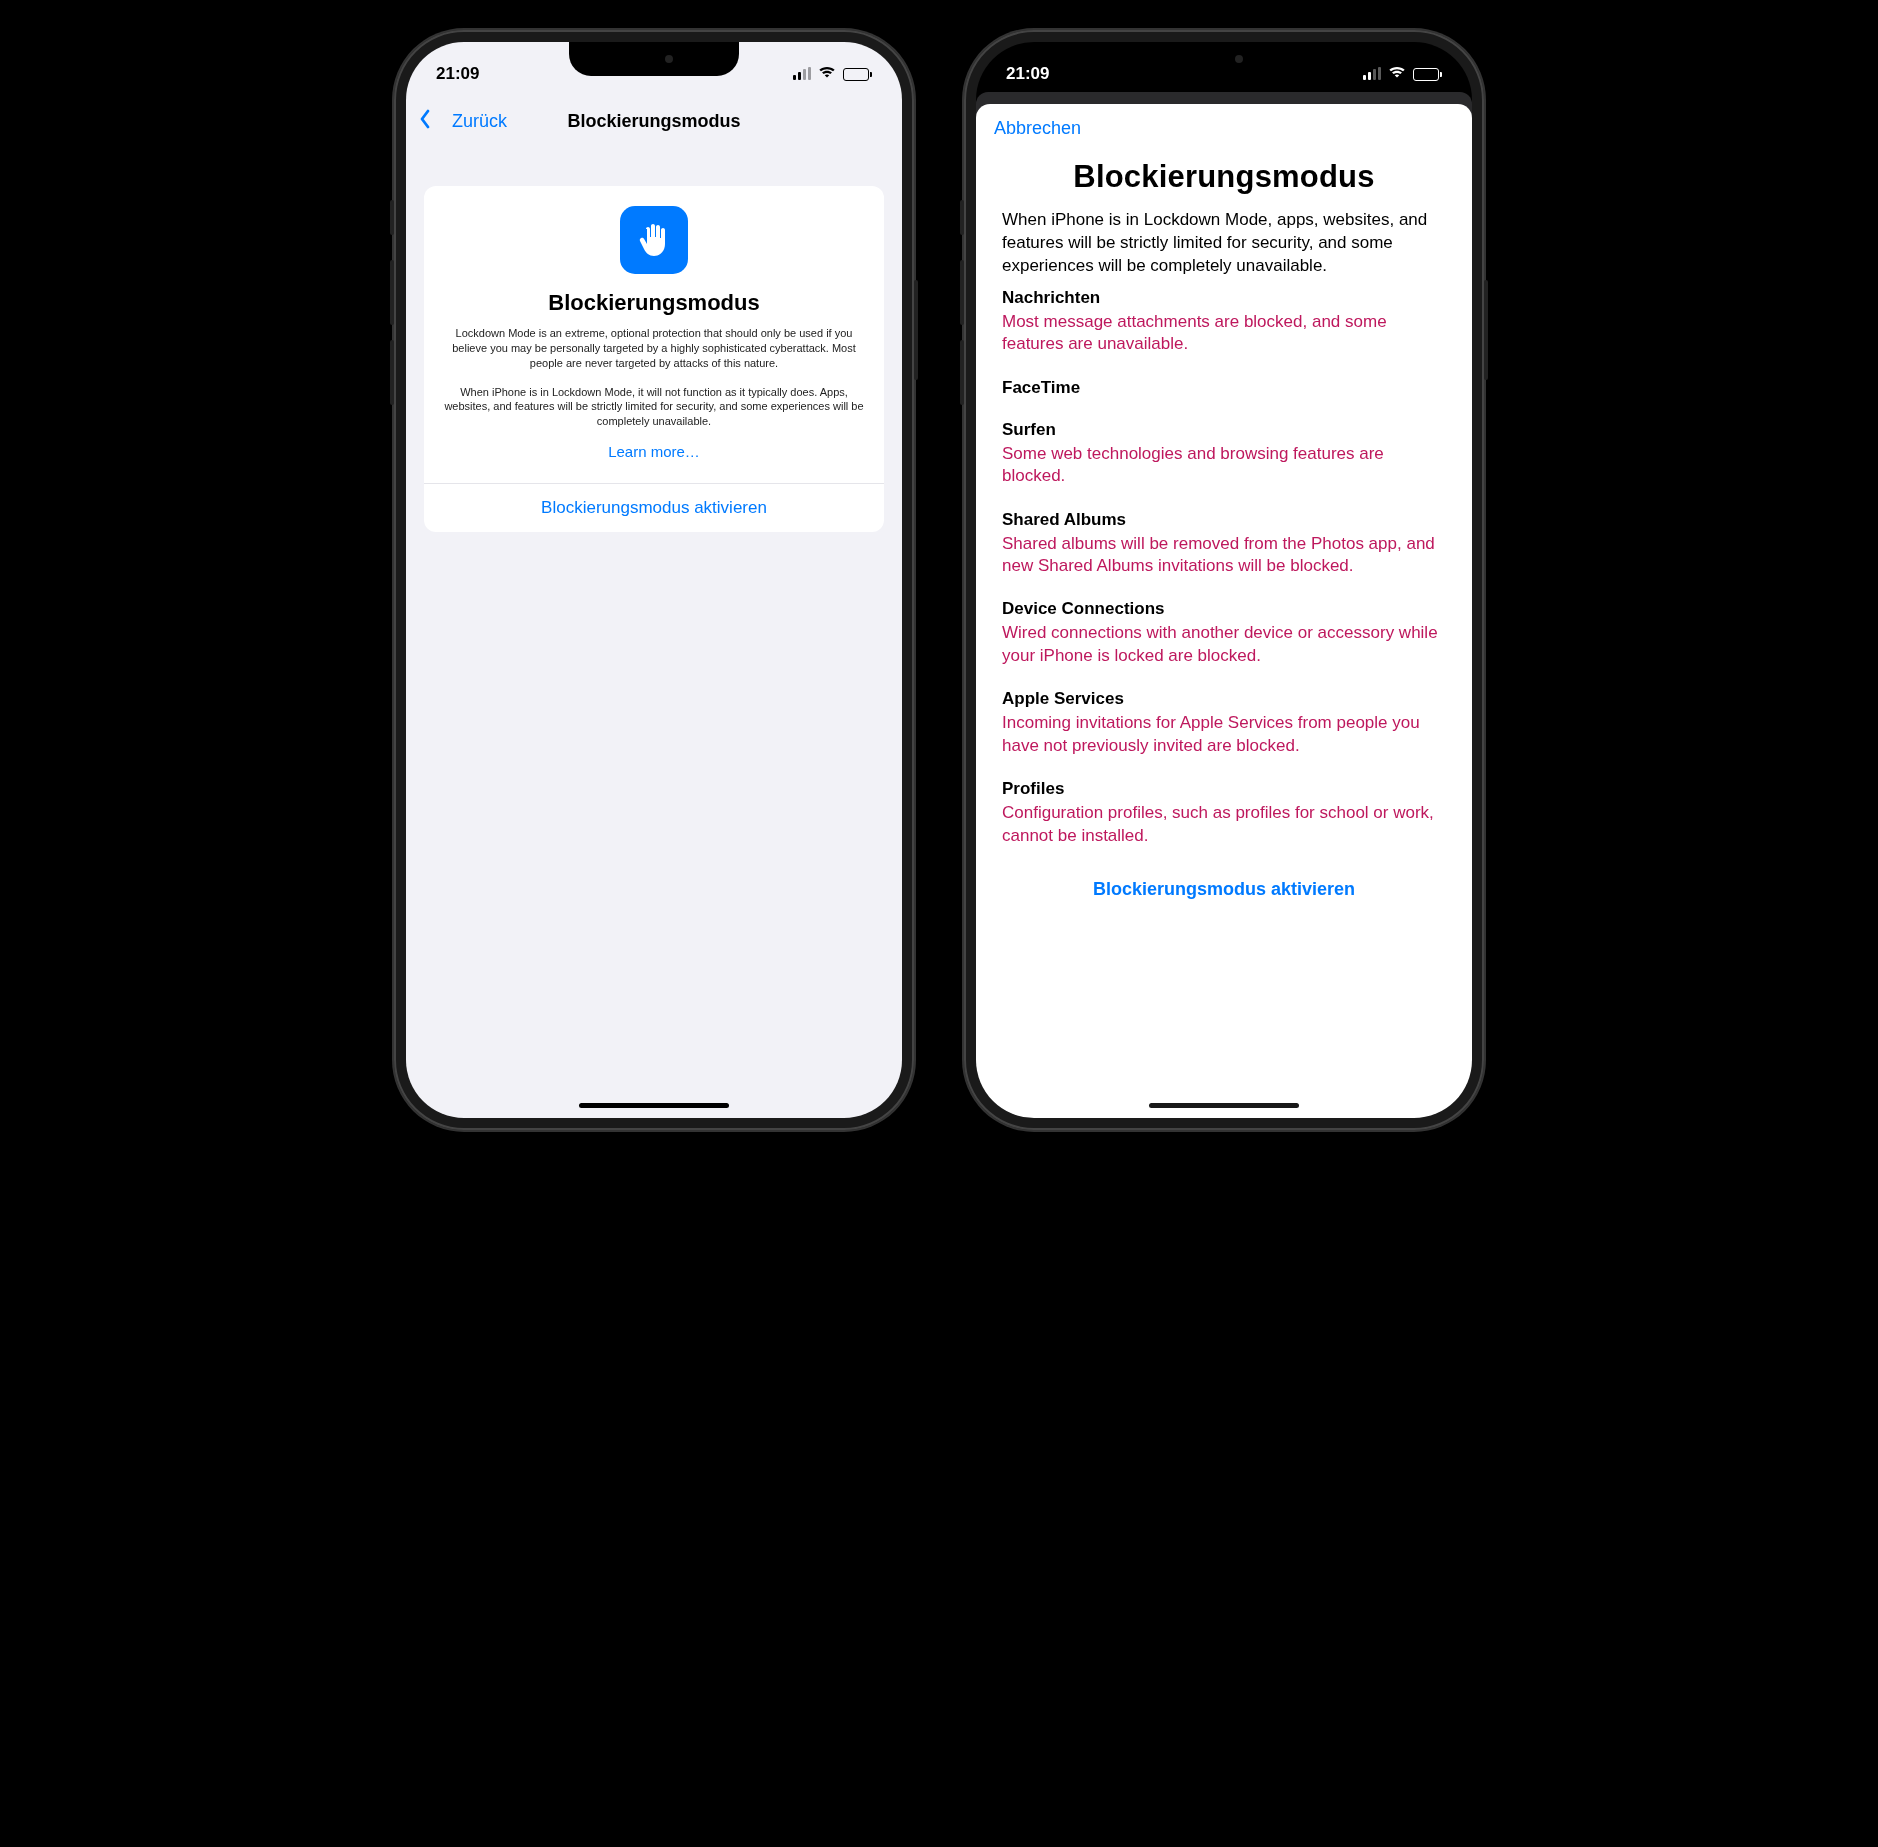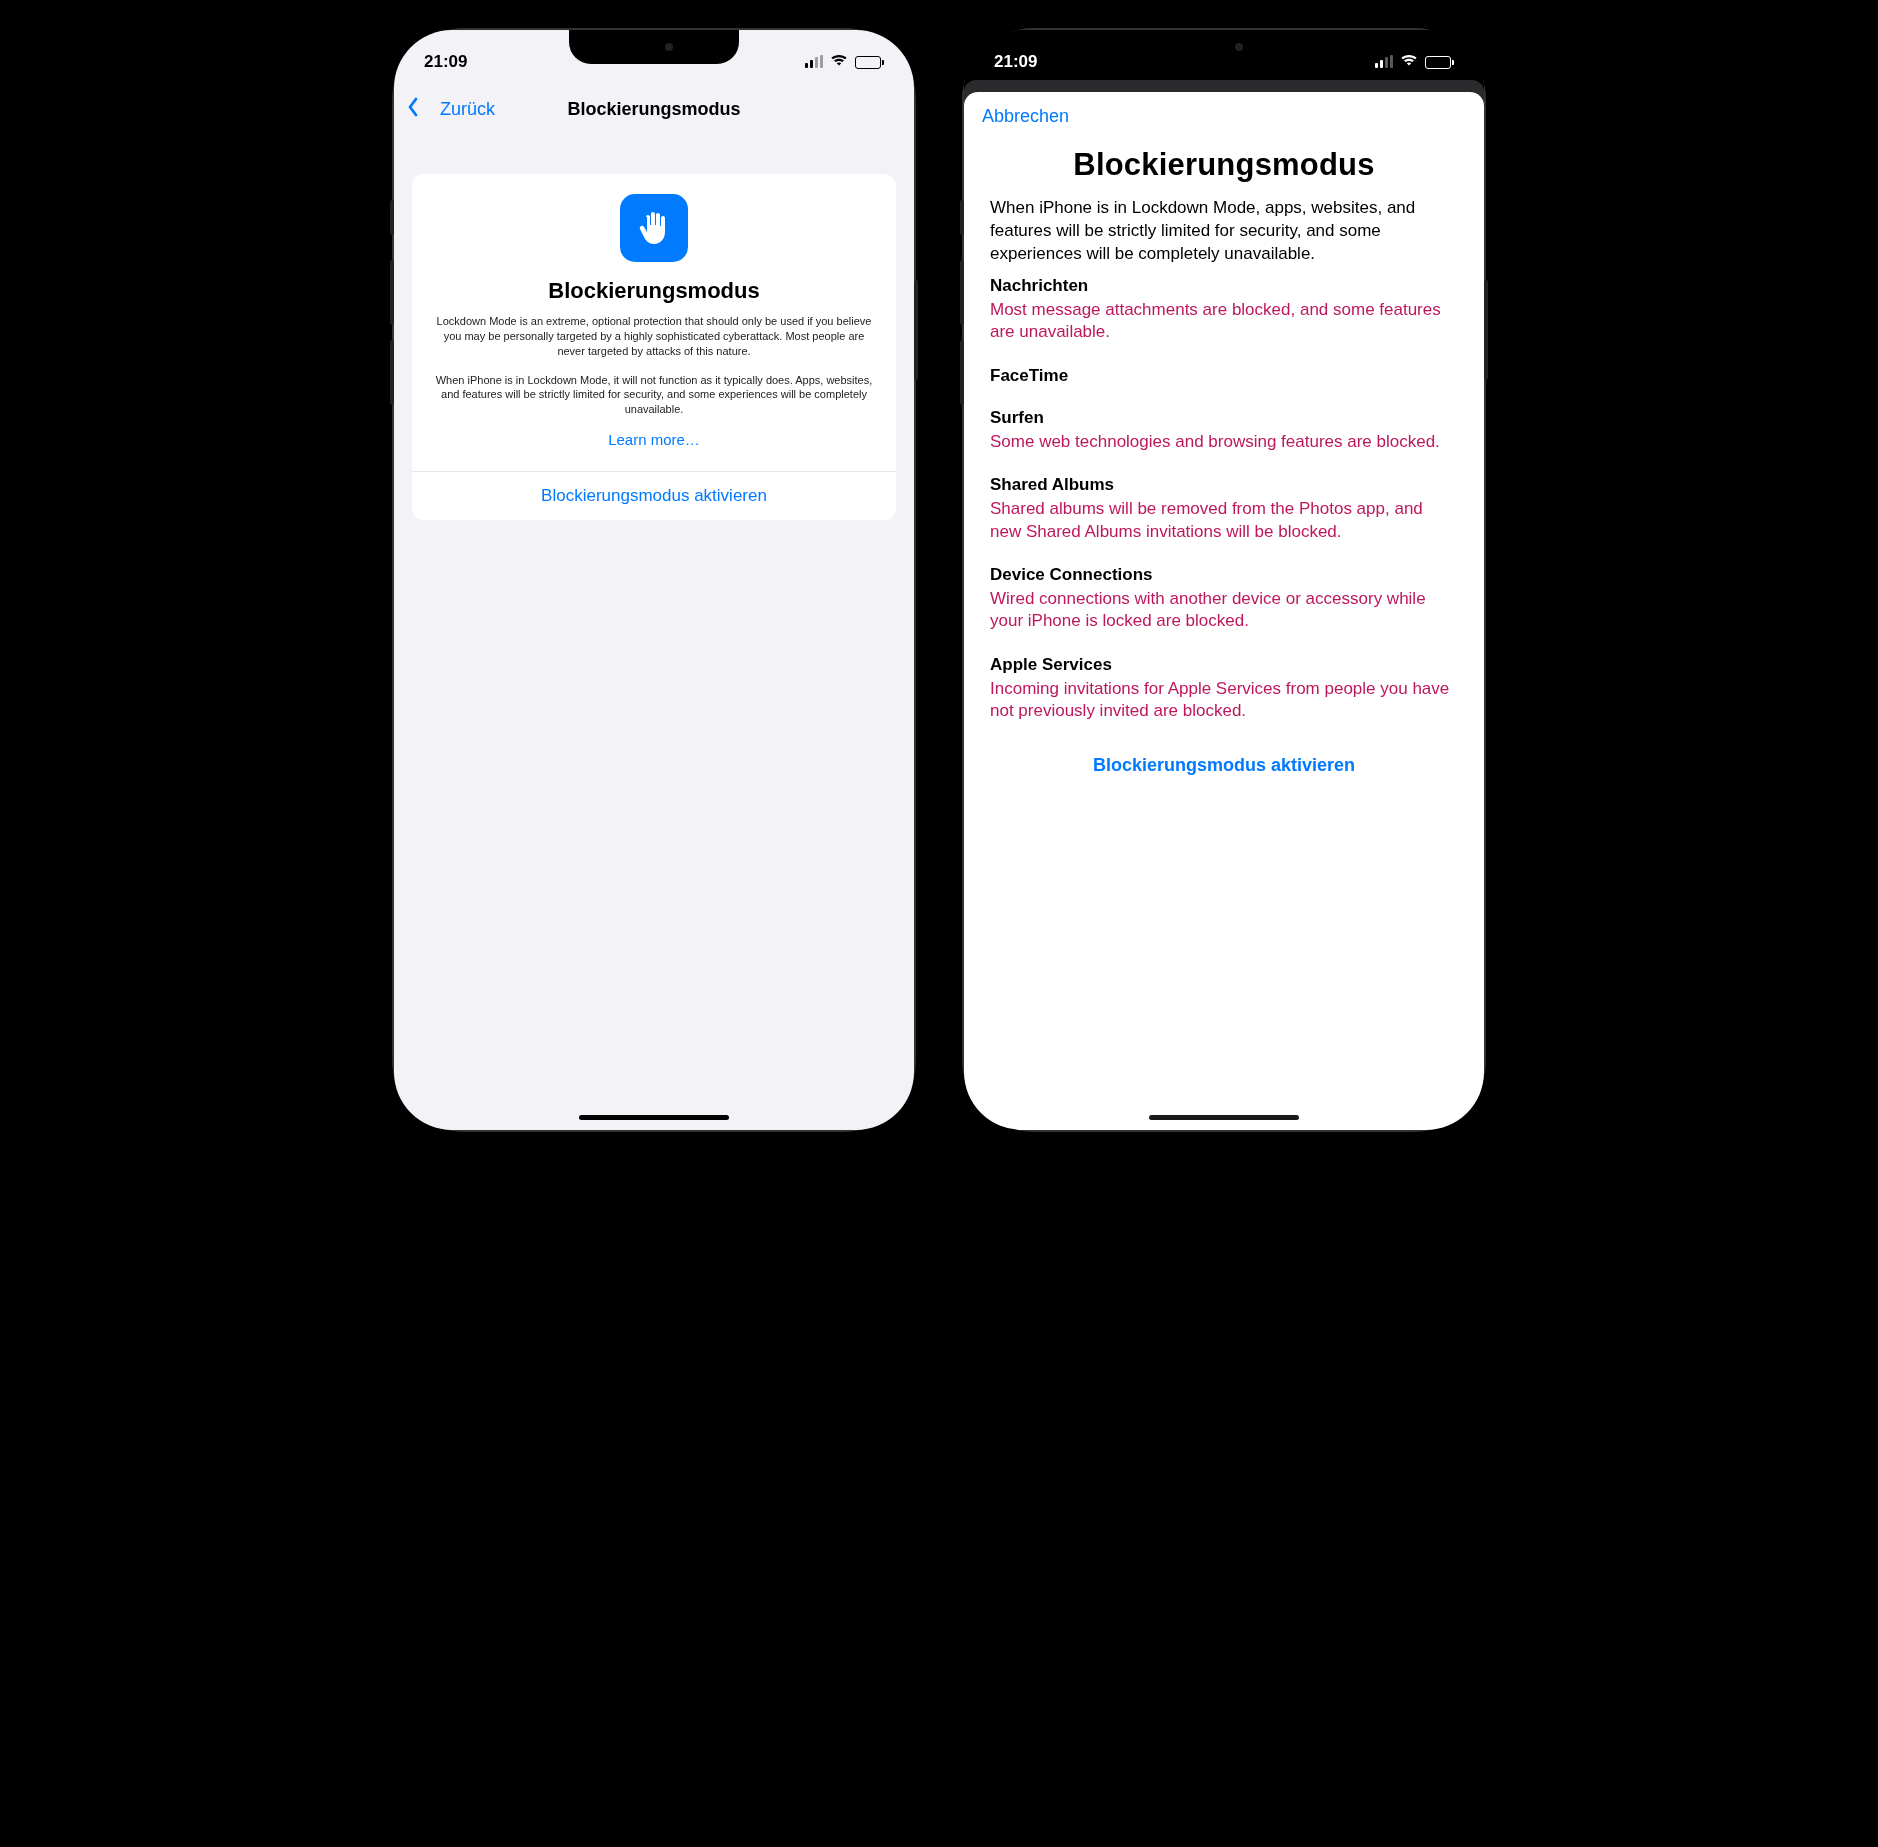--- a/index.html
+++ b/index.html
@@ -10,21 +10,21 @@
     justify-content: center;
     gap: 50px;
     padding: 30px;
     min-height: 100vh;
   }
   .phone {
     width: 520px;
     height: 1100px;
     background: #1a1a1a;
     border-radius: 70px;
-    padding: 0;
+    padding: 12px;
     position: relative;
     box-shadow: 0 0 0 2px #333, inset 0 0 0 2px #444;
   }
   .phone::before, .phone::after {
     content: "";
     position: absolute;
     background: #0a0a0a;
     border-radius: 3px;
   }
   
@@ -269,20 +269,24 @@
           <div class="section-body">Shared albums will be removed from the Photos app, and new Shared Albums invitations will be blocked.</div>
         </div>
         <div class="section">
           <div class="section-head">Device Connections</div>
           <div class="section-body">Wired connections with another device or accessory while your iPhone is locked are blocked.</div>
         </div>
         <div class="section">
           <div class="section-head">Apple Services</div>
           <div class="section-body">Incoming invitations for Apple Services from people you have not previously invited are blocked.</div>
         </div>
+        <div class="section">
+          <div class="section-head">Profiles</div>
+          <div class="section-body">Configuration profiles, such as profiles for school or work, cannot be installed.</div>
+        </div>
 
         <div class="sheet-action">Blockierungsmodus aktivieren</div>
       </div>
     </div>
 
     <div class="home-indicator" style="background:#000"></div>
   </div>
 </div>
 
 </body></html>

